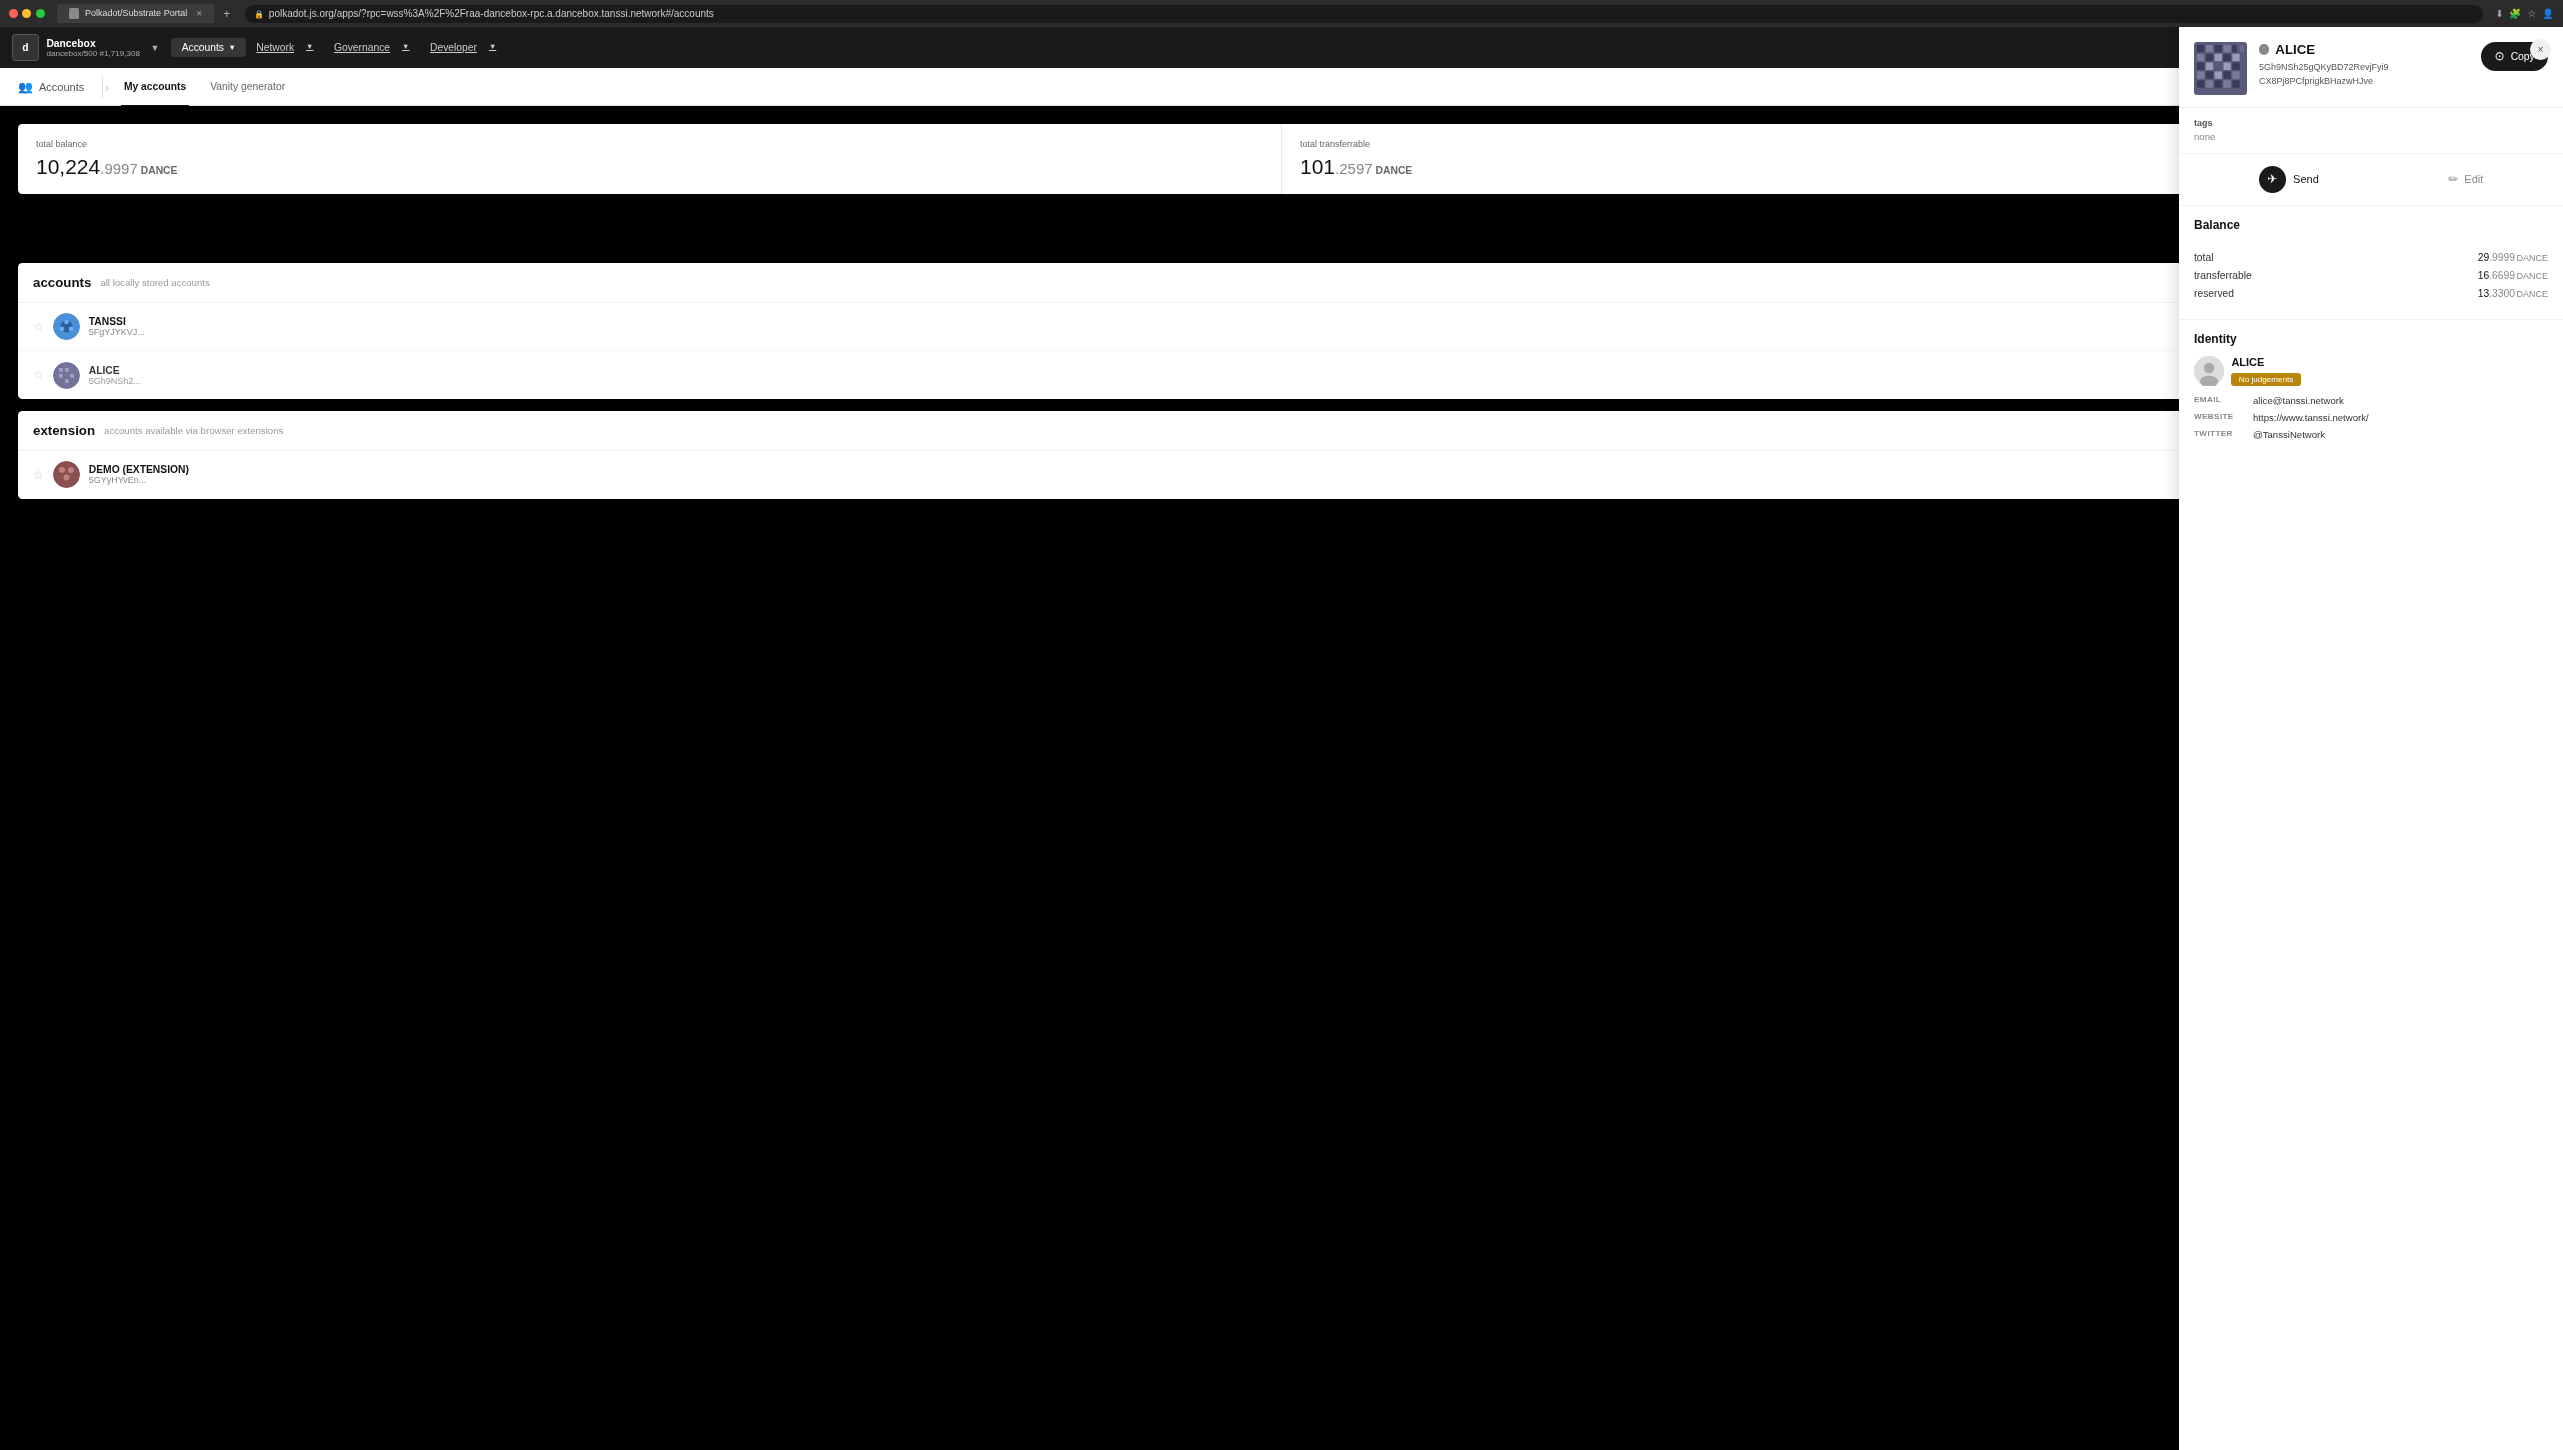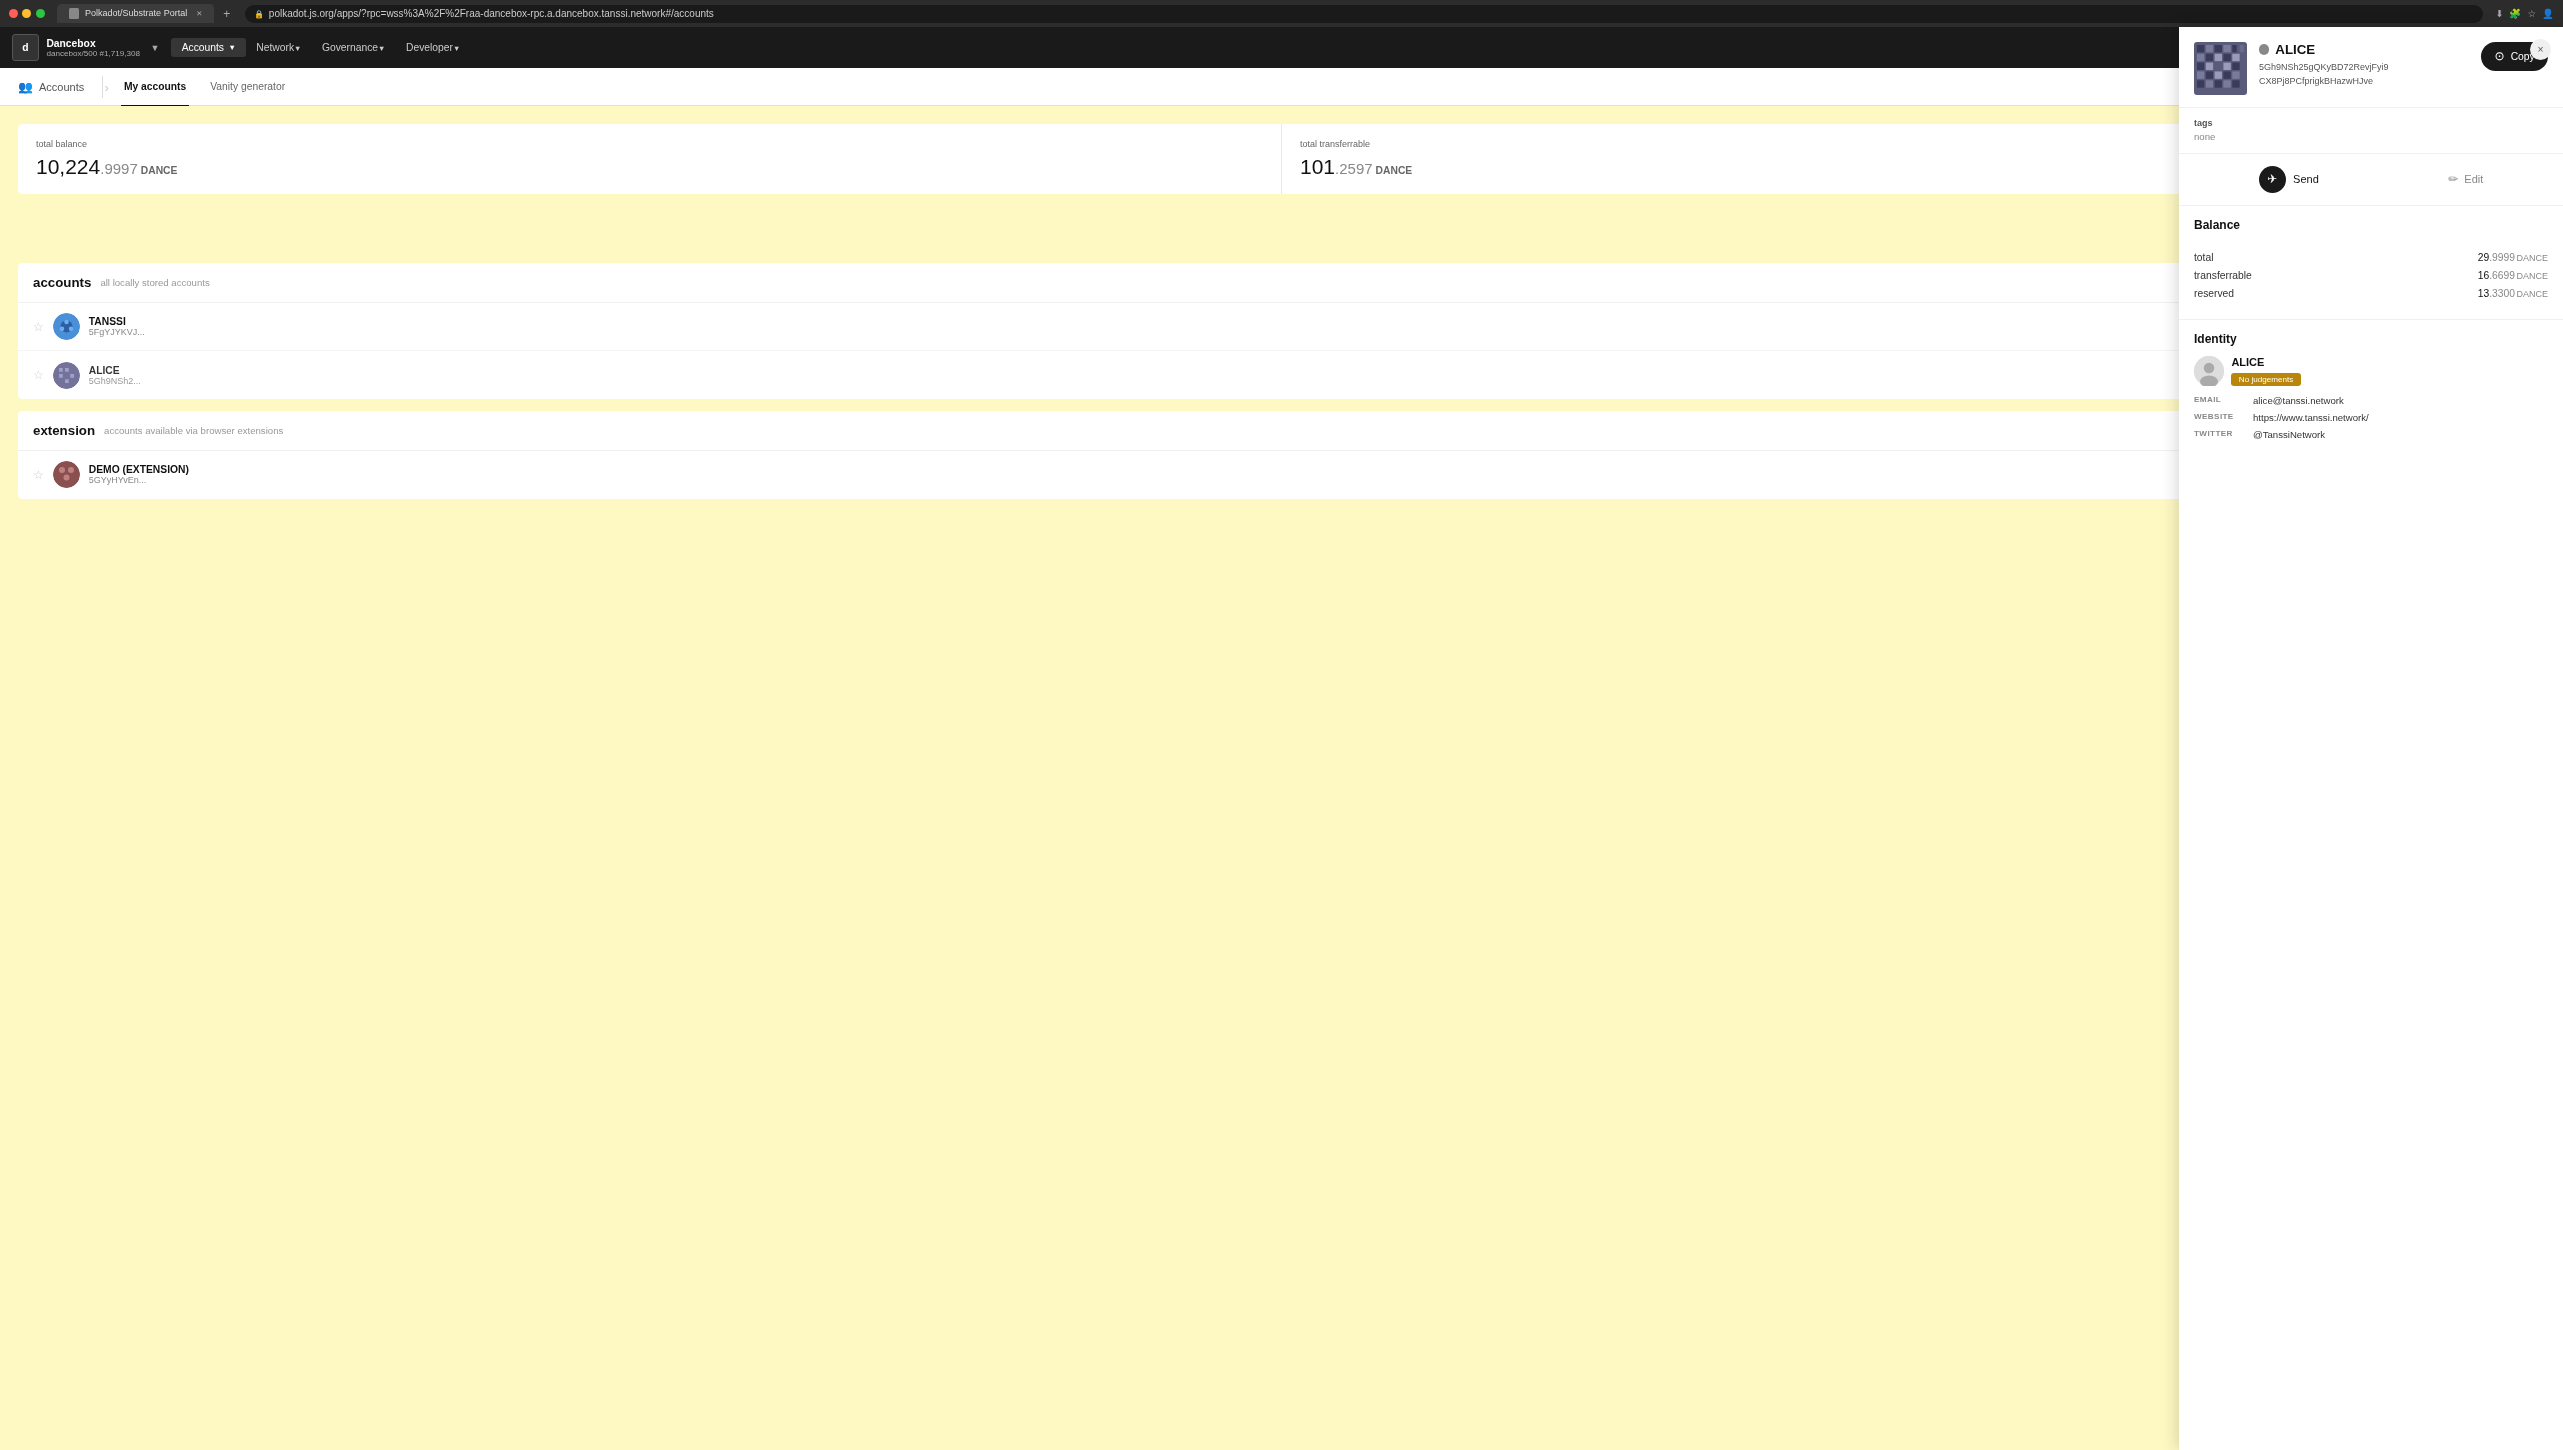--- a/index.html
+++ b/index.html
@@ -22,35 +22,35 @@
     .browser-action-icon { color: #aaa; font-size: 9.6px; }
 
     
     .app-header { background: #1a1a1a; height: 41px; display: flex; align-items: center; padding: 0; }
     .logo-section { display: flex; align-items: center; gap: 7.4px; padding: 0 12px; min-width: 148px; cursor: pointer; }
     .logo-box { width: 27px; height: 27px; background: #333; border: 1.5px solid #555; border-radius: 3px; display: flex; align-items: center; justify-content: center; color: #fff; font-weight: bold; font-size: 10.3px; }
     .logo-info { color: #fff; }
     .logo-title { font-size: 10.3px; font-weight: 600; }
     .logo-sub { font-size: 8.1px; color: #aaa; }
     .nav-accounts { background: #ffffff20; border-radius: 3px; padding: 4.4px 10.3px; display: flex; align-items: center; gap: 4.4px; color: #fff; font-size: 10.3px; cursor: pointer; }
-    .nav-item { display: flex; align-items: flex-end; gap: 0; color: #ccc; font-size: 10.3px; padding: 4.4px 10.3px; cursor: pointer; }
+    .nav-item { display: flex; align-items: flex-start; gap: 12px; color: #ccc; font-size: 10.3px; padding: 4.4px 10.3px; cursor: pointer; text-decoration: underline; }
     .nav-spacer { flex: 1; }
     .settings-icon { color: #aaa; padding: 0 6px; }
 
     
     .sub-nav { background: #fff; border-bottom: 0.7px solid #e0e0e0; display: flex; align-items: center; padding: 0 18px; height: 38px; }
     .sub-nav-accounts { display: flex; align-items: center; gap: 6px; color: #555; font-size: 11px; padding-right: 18px; cursor: pointer; }
     .sub-nav-accounts-icon { font-size: 12px; }
     .sub-nav-divider { width: 0.7px; height: 22px; background: #ddd; margin-right: 18px; position: relative; }
     .sub-nav-divider::after { content: '›'; position: absolute; right: -6px; top: 50%; transform: translateY(-50%); color: #ccc; font-size: 13.3px; }
     .sub-nav-tab { padding: 0 3px; height: 38px; display: flex; align-items: center; color: #666; font-size: 10.3px; cursor: pointer; margin-right: 18px; border-bottom: 1.5px solid transparent; }
     .sub-nav-tab.active { color: #111; font-weight: 600; border-bottom: 1.5px solid #111; }
 
     
-    .main-content { background: #fef9c3; min-height: calc(100vh - 106px); padding: 18px; position: relative; }
+    .main-content { background: #000000; min-height: calc(100vh - 106px); padding: 18px; position: relative; }
 
     
     .balance-cards { display: flex; gap: 0; background: #fff; border-radius: 4.4px; margin-bottom: 15px; padding: 0; overflow: hidden; }
     .balance-card { flex: 1; padding: 15px 18px; border-right: 0.7px solid #e8e8e8; }
     .balance-card:last-child { border-right: none; }
     .balance-label { font-size: 9px; color: #666; margin-bottom: 6px; }
     .balance-value { font-size: 21px; font-weight: 300; color: #111; }
     .balance-value .decimal { font-size: 15px; color: #888; }
     .balance-currency { font-size: 10.3px; font-weight: 600; color: #666; margin-left: 3px; }
 

